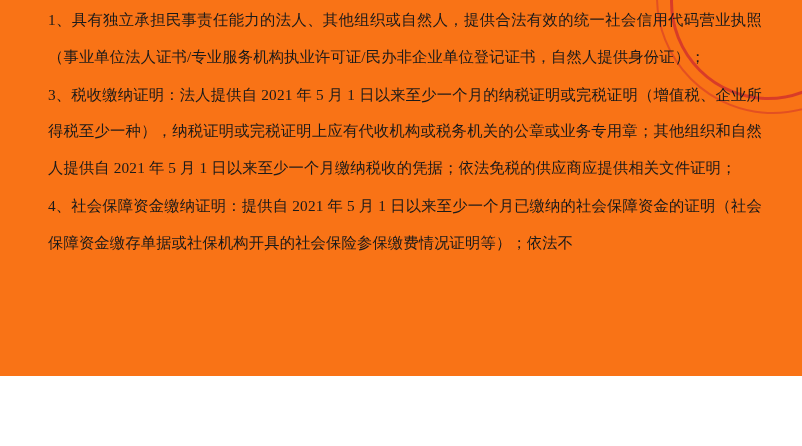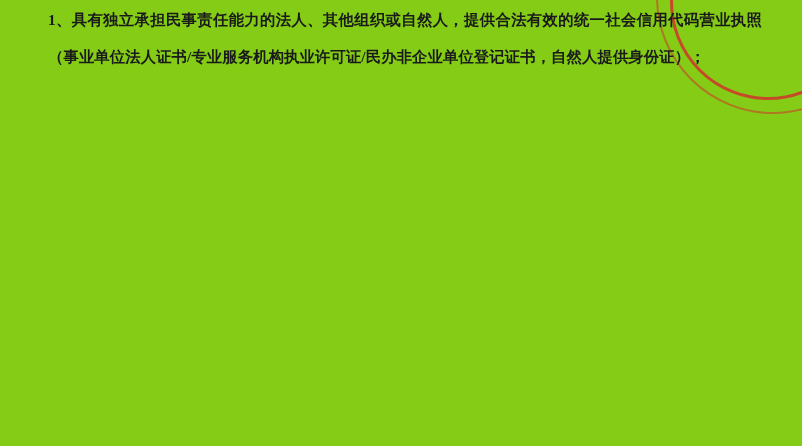--- a/index.html
+++ b/index.html
@@ -9,24 +9,23 @@
   }
   body {
     width: 802px;
     height: 446px;
     overflow: hidden;
     font-family: "Liberation Serif", "DejaVu Serif", serif;
   }
   .page {
     position: relative;
     width: 802px;
-    height: 446px;
-    background: #84cc16;
+    height: 376px;
+    background: #f97316;
     overflow: hidden;
-    font-weight: bold;
   }
   
   .stamp-arc {
     position: absolute;
     top: -96px;
     right: -64px;
     width: 190px;
     height: 190px;
     border: 3px solid #d2332b;
     border-radius: 50%;
@@ -67,15 +66,17 @@
 </head>
 <body>
 
 <div class="page">
 
   <div class="stamp-arc-inner"></div>
   <div class="stamp-arc"></div>
 
   <div class="doc-body">
     <p class="para">1、具有独立承担民事责任能力的法人、其他组织或自然人，提供合法有效的统一社会信用代码营业执照（事业单位法人证书/专业服务机构执业许可证/民办非企业单位登记证书，自然人提供身份证）；</p>
+    <p class="para">3、税收缴纳证明：法人提供自 2021 年 5 月 1 日以来至少一个月的纳税证明或完税证明（增值税、企业所得税至少一种），纳税证明或完税证明上应有代收机构或税务机关的公章或业务专用章；其他组织和自然人提供自 2021 年 5 月 1 日以来至少一个月缴纳税收的凭据；依法免税的供应商应提供相关文件证明；</p>
+    <p class="para">4、社会保障资金缴纳证明：提供自 2021 年 5 月 1 日以来至少一个月已缴纳的社会保障资金的证明（社会保障资金缴存单据或社保机构开具的社会保险参保缴费情况证明等）；依法不</p>
   </div>
 
 </div>
 
 </body></html>

